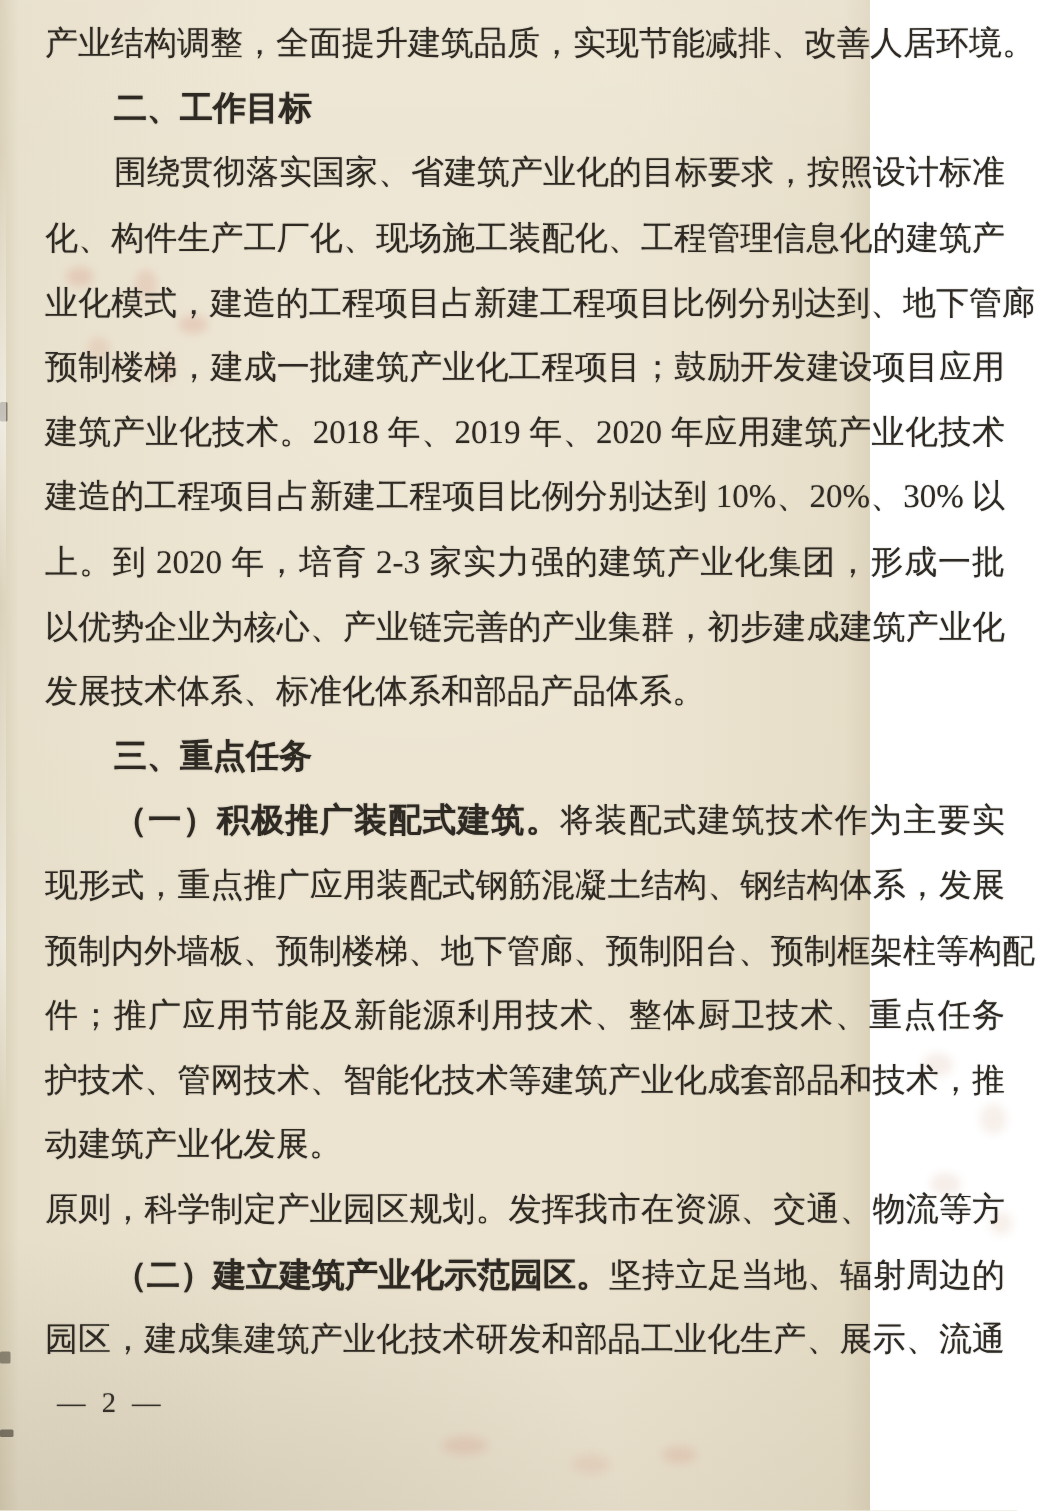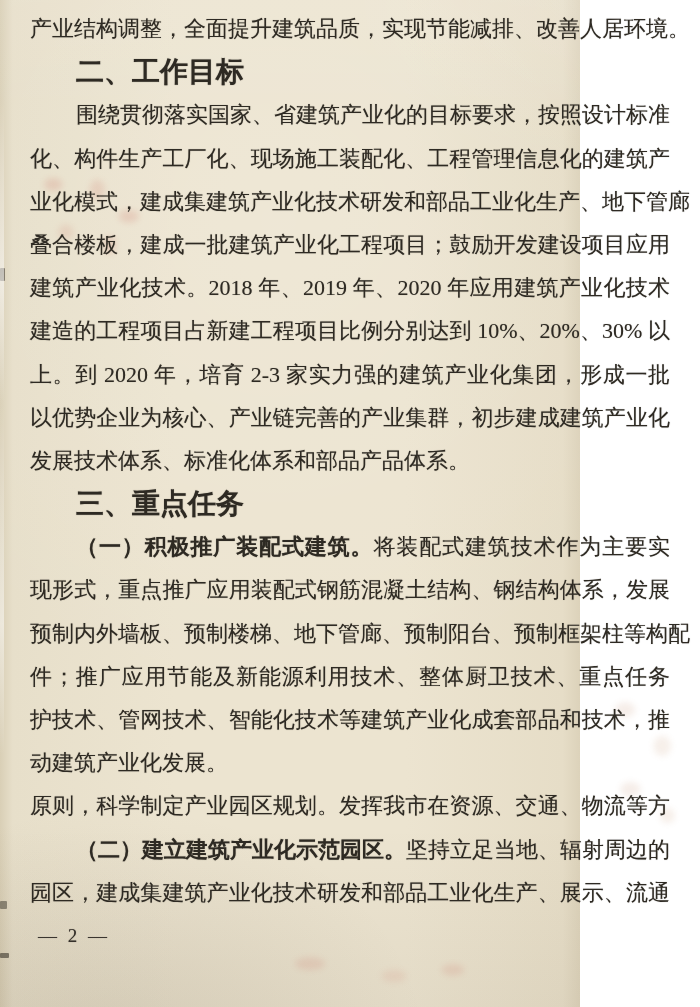--- a/index.html
+++ b/index.html
@@ -76,21 +76,21 @@
     color:#2e2a23;
     font-size:22px;
     text-shadow:0 0 1px rgba(46,42,35,0.4);
   }
   .line{
     height:43.2px;line-height:43.2px;white-space:nowrap;
     text-align:justify;text-align-last:justify;
   }
   .line.short{text-align:left;text-align-last:auto;}
   .indent{padding-left:46px;}
-  .heading{font-weight:700;font-size:28px;
+  .heading{font-weight:700;font-size:22px;
            font-family:"Liberation Sans","DejaVu Sans",sans-serif;
            text-shadow:0 0 1px rgba(46,42,35,0.55);}
   .lead{font-weight:700;font-family:"Liberation Sans","DejaVu Sans",sans-serif;
         text-shadow:0 0 1px rgba(46,42,35,0.5);}
   .pageno{font-size:19px;letter-spacing:3px;padding-left:8px;color:#35302a;}
 </style>
 </head>
 <body>
 
 <div class="paper">
@@ -104,22 +104,22 @@
   <div class="speck speck-1"></div>
   <div class="speck speck-2"></div>
   <div class="speck speck-3"></div>
   <div class="edge-light"></div>
 
   <div class="text-col">
     <div class="line">产业结构调整，全面提升建筑品质，实现节能减排、改善人居环境。</div>
     <div class="line short heading indent">二、工作目标</div>
     <div class="line indent">围绕贯彻落实国家、省建筑产业化的目标要求，按照设计标准</div>
     <div class="line">化、构件生产工厂化、现场施工装配化、工程管理信息化的建筑产</div>
-    <div class="line">业化模式，建成集建筑产业化技术研发和部品工业化生产、地下管廊</div>
-    <div class="line">叠合楼板，建成一批建筑产业化工程项目；鼓励开发建设项目应用</div>
+    <div class="line">业化模式，建造的工程项目占新建工程项目比例分别达到、地下管廊</div>
+    <div class="line">预制楼梯，建成一批建筑产业化工程项目；鼓励开发建设项目应用</div>
     <div class="line">建筑产业化技术。2018 年、2019 年、2020 年应用建筑产业化技术</div>
     <div class="line">建造的工程项目占新建工程项目比例分别达到 10%、20%、30% 以</div>
     <div class="line">上。到 2020 年，培育 2-3 家实力强的建筑产业化集团，形成一批</div>
     <div class="line">以优势企业为核心、产业链完善的产业集群，初步建成建筑产业化</div>
     <div class="line short">发展技术体系、标准化体系和部品产品体系。</div>
     <div class="line short heading indent">三、重点任务</div>
     <div class="line indent"><span class="lead">（一）积极推广装配式建筑。</span><span>将装配式建筑技术作为主要实</span></div>
     <div class="line">现形式，重点推广应用装配式钢筋混凝土结构、钢结构体系，发展</div>
     <div class="line">预制内外墙板、预制楼梯、地下管廊、预制阳台、预制框架柱等构配</div>
     <div class="line">件；推广应用节能及新能源利用技术、整体厨卫技术、重点任务</div>

